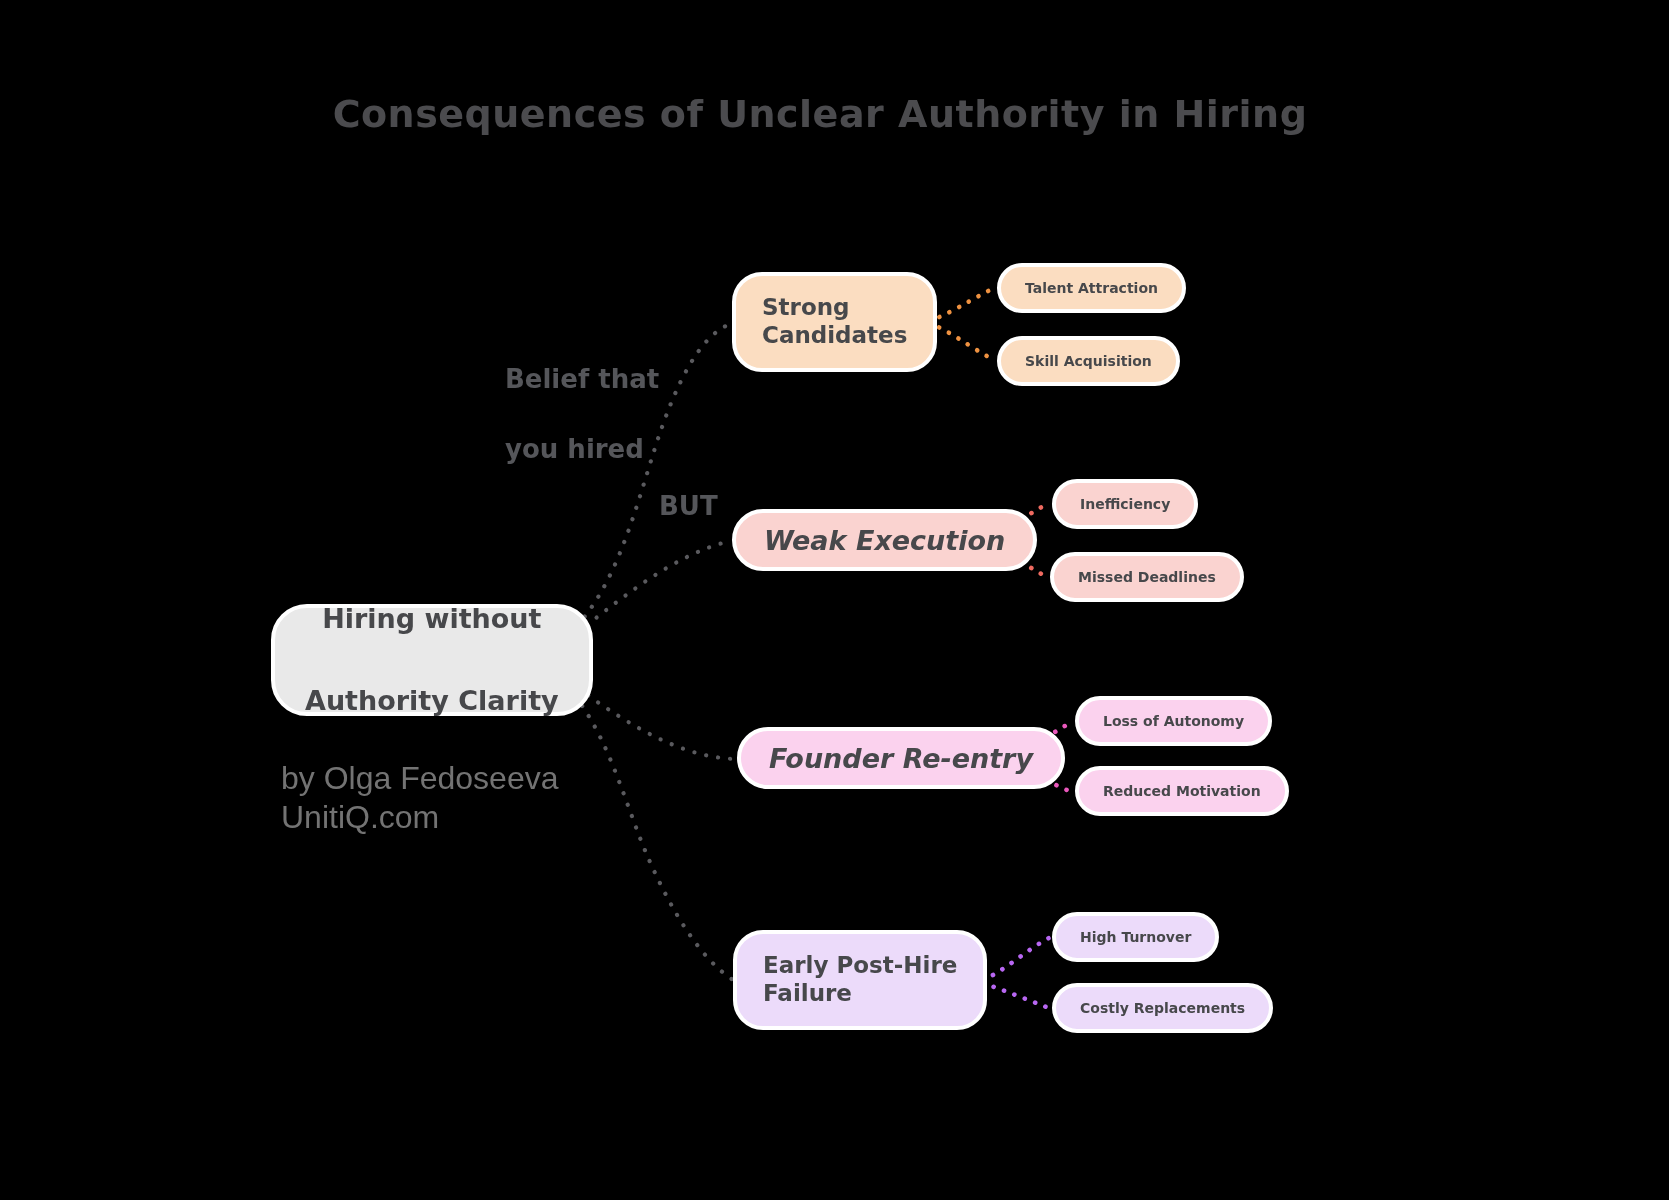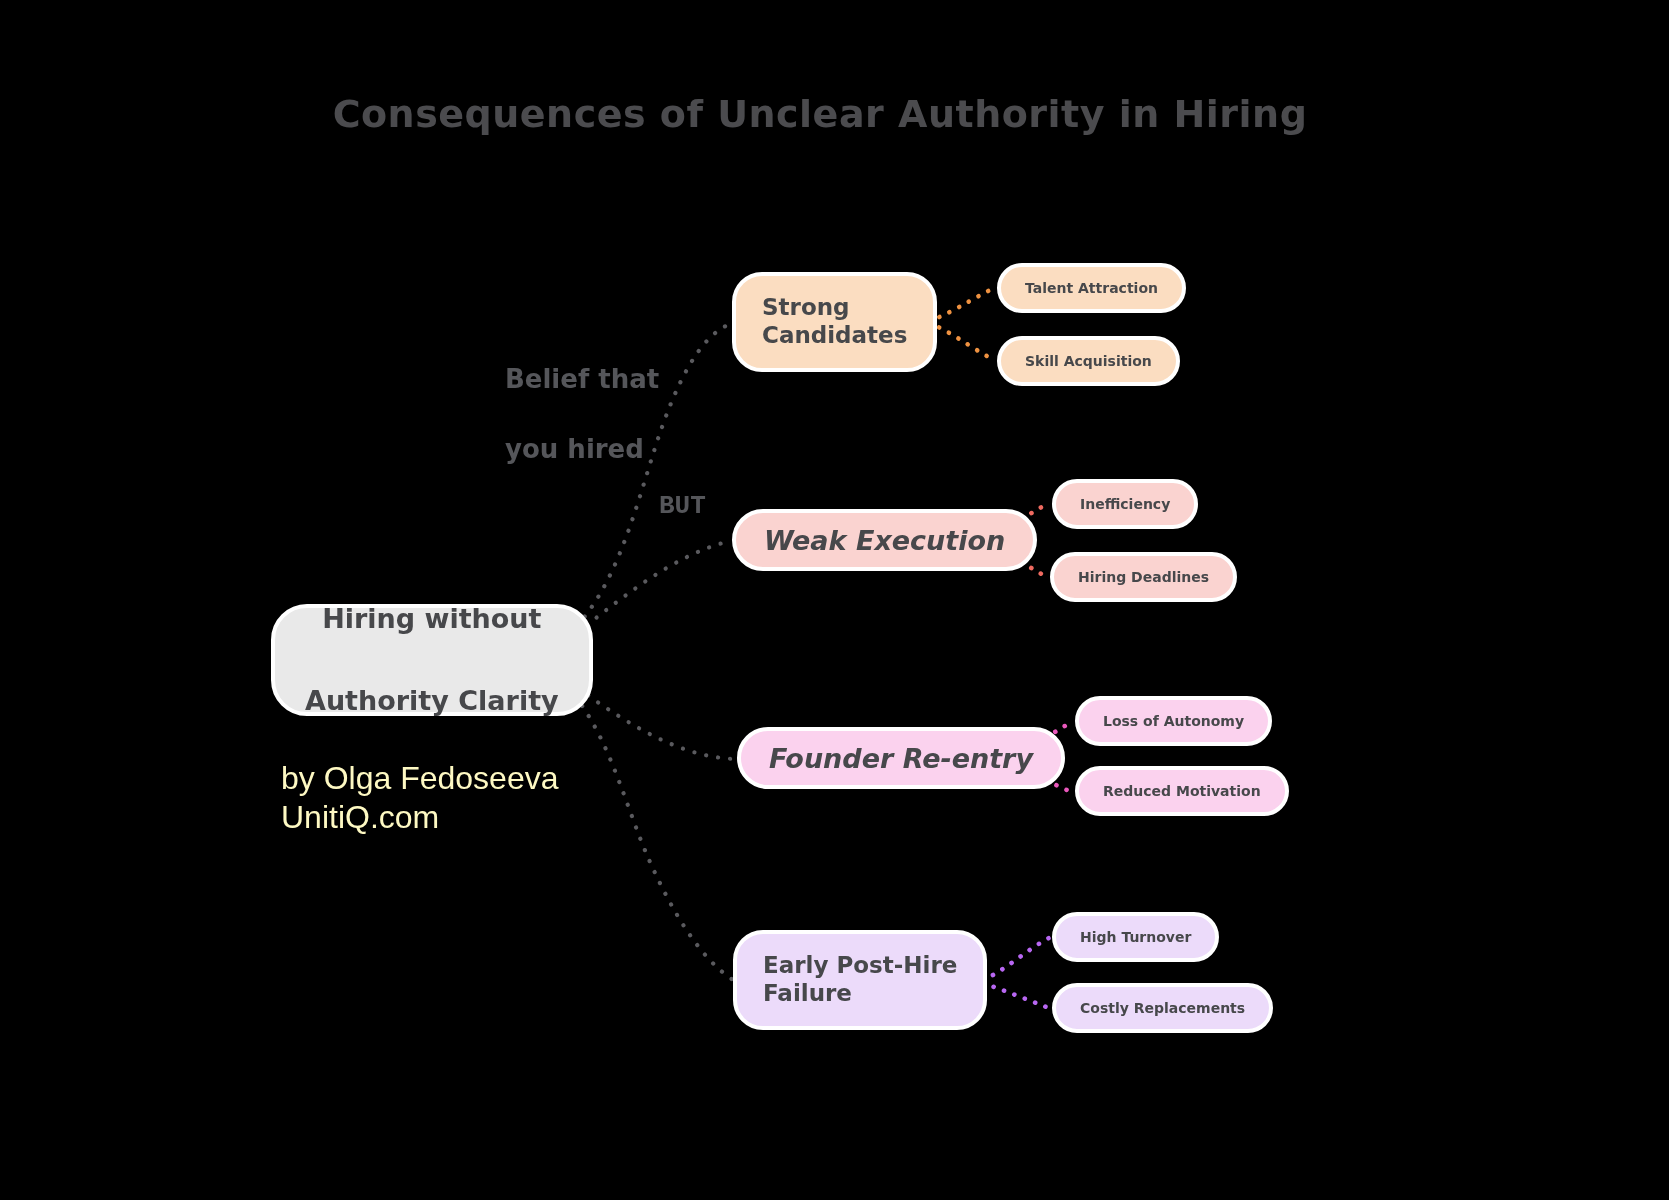--- a/index.html
+++ b/index.html
@@ -82,21 +82,21 @@
     position: absolute;
     color: #55565a;
     font-weight: bold;
     font-size: 26px;
     line-height: 1.35;
     white-space: pre-line;
   }
   .attribution {
     position: absolute;
     left: 281px; top: 759px;
-    color: #fef9c3;
+    color: #737373;
     font-family: "Liberation Sans", sans-serif;
     font-size: 32px;
     font-weight: 500;
     line-height: 1.22;
   }
 </style>
 </head>
 <body>
 
 <div class="canvas">
@@ -120,32 +120,32 @@
 
   <div class="node node-root" style="left:271px; top:604px;gap:48px;">
     <span>Hiring without</span>
     <span>Authority Clarity</span>
   </div>
 
   <div class="edge-label" style="left:505px; top:362px;"><span>Belief that</span><br>
     <span>you hired</span>
   </div>
 
-  <div class="edge-label" style="left:659px; top:489px;font-family:Liberation Mono, monospace;">BUT</div>
+  <div class="edge-label" style="left:659px; top:489px;">BUT</div>
 
   <div class="node node-parent-2l theme-orange" style="left:732px; top:272px;">
     <span>Strong</span>
     <span>Candidates</span>
   </div>
   <div class="node pill theme-orange" style="left:997px; top:263px;">Talent Attraction</div>
   <div class="node pill theme-orange" style="left:997px; top:336px;">Skill Acquisition</div>
 
   <div class="node node-parent-1l theme-red" style="left:732px; top:509px;">Weak Execution</div>
   <div class="node pill theme-red" style="left:1052px; top:479px;">Inefficiency</div>
-  <div class="node pill theme-red" style="left:1050px; top:552px;">Hiring Deadlines</div>
+  <div class="node pill theme-red" style="left:1050px; top:552px;">Missed Deadlines</div>
 
   <div class="node node-parent-1l theme-magenta" style="left:737px; top:727px;">Founder Re-entry</div>
   <div class="node pill theme-magenta" style="left:1075px; top:696px;text-align:right;">Loss of Autonomy</div>
   <div class="node pill theme-magenta" style="left:1075px; top:766px;">Reduced Motivation</div>
 
   <div class="node node-parent-2l theme-purple" style="left:733px; top:930px;">
     <span>Early Post-Hire</span>
     <span>Failure</span>
   </div>
   <div class="node pill theme-purple" style="left:1052px; top:912px;">High Turnover</div>

